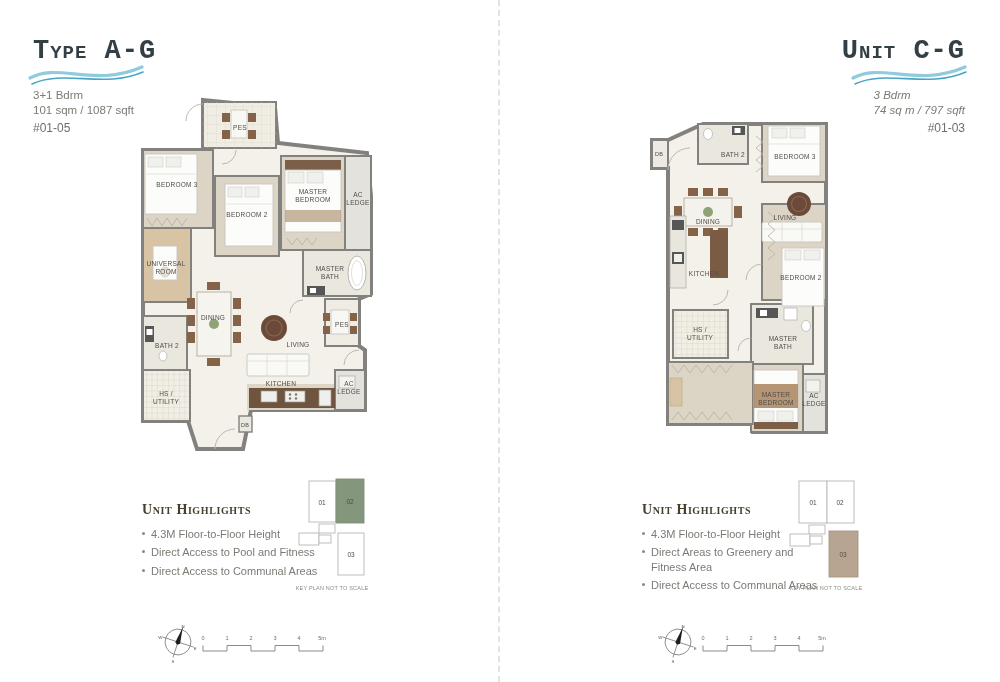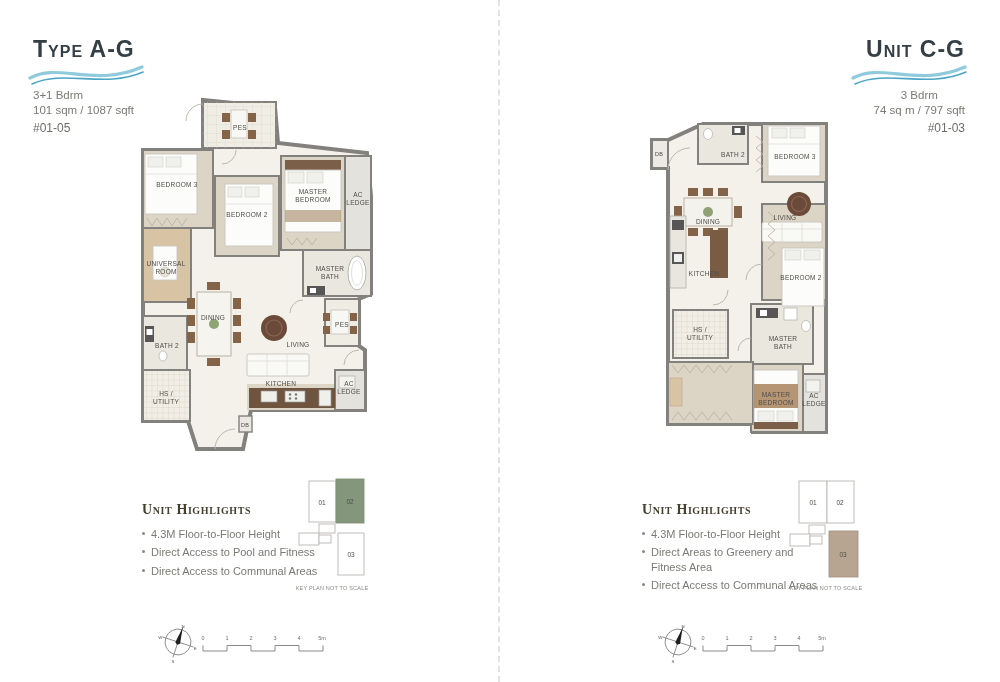--- a/index.html
+++ b/index.html
@@ -1,30 +1,30 @@
 <!DOCTYPE html>
 <html><head>
 <meta charset="utf-8">
 <style>
   html,body{margin:0;padding:0;background:#fff;}
   .page{position:relative;width:1000px;height:682px;background:#ffffff;overflow:hidden;
         font-family:"Liberation Sans",sans-serif;}
   .divider{position:absolute;left:498px;top:0;height:682px;width:0;
            border-left:2px dashed #e3e3df;}
   
-  .hdr-title{position:absolute;font-family:Liberation Sans, sans-serif;font-variant:small-caps;
-             font-weight:600;font-size:23px;letter-spacing:1px;color:#333e45;margin:0;}
+  .hdr-title{position:absolute;font-family:Liberation Mono, monospace;font-variant:small-caps;
+             font-weight:600;font-size:27px;letter-spacing:1px;color:#333e45;margin:0;}
   .hdr-title.left{left:33px;top:36px;}
   .hdr-title.right{right:35px;top:36px;text-align:right;}
   .wave{position:absolute;}
   .wave.left{left:28px;top:62px;}
   .wave.right{right:33px;top:62px;}
   .info{position:absolute;font-size:11.5px;color:#7b7a74;line-height:15px;}
   .info.left{left:33px;top:88px;}
-  .info.right{right:35px;top:88px;text-align:center;}
+  .info.right{right:35px;top:88px;text-align:left;font-style:italic;}
   .unitno{position:absolute;font-size:12px;color:#6e6d68;}
   .unitno.left{left:33px;top:121px;}
   .unitno.right{right:35px;top:121px;text-align:right;margin-left:28px;}
   
   .plan{position:absolute;}
   .plan.left{left:135px;top:88px;width:260px;height:380px;}
   .plan.right{left:648px;top:112px;width:200px;height:337px;}
   .plan svg{position:absolute;left:0;top:0;}
   .rl{position:absolute;transform:translate(-50%,-50%);font-size:6.5px;color:#4e4c47;
       text-align:center;white-space:pre-line;letter-spacing:.25px;line-height:1.25;}

